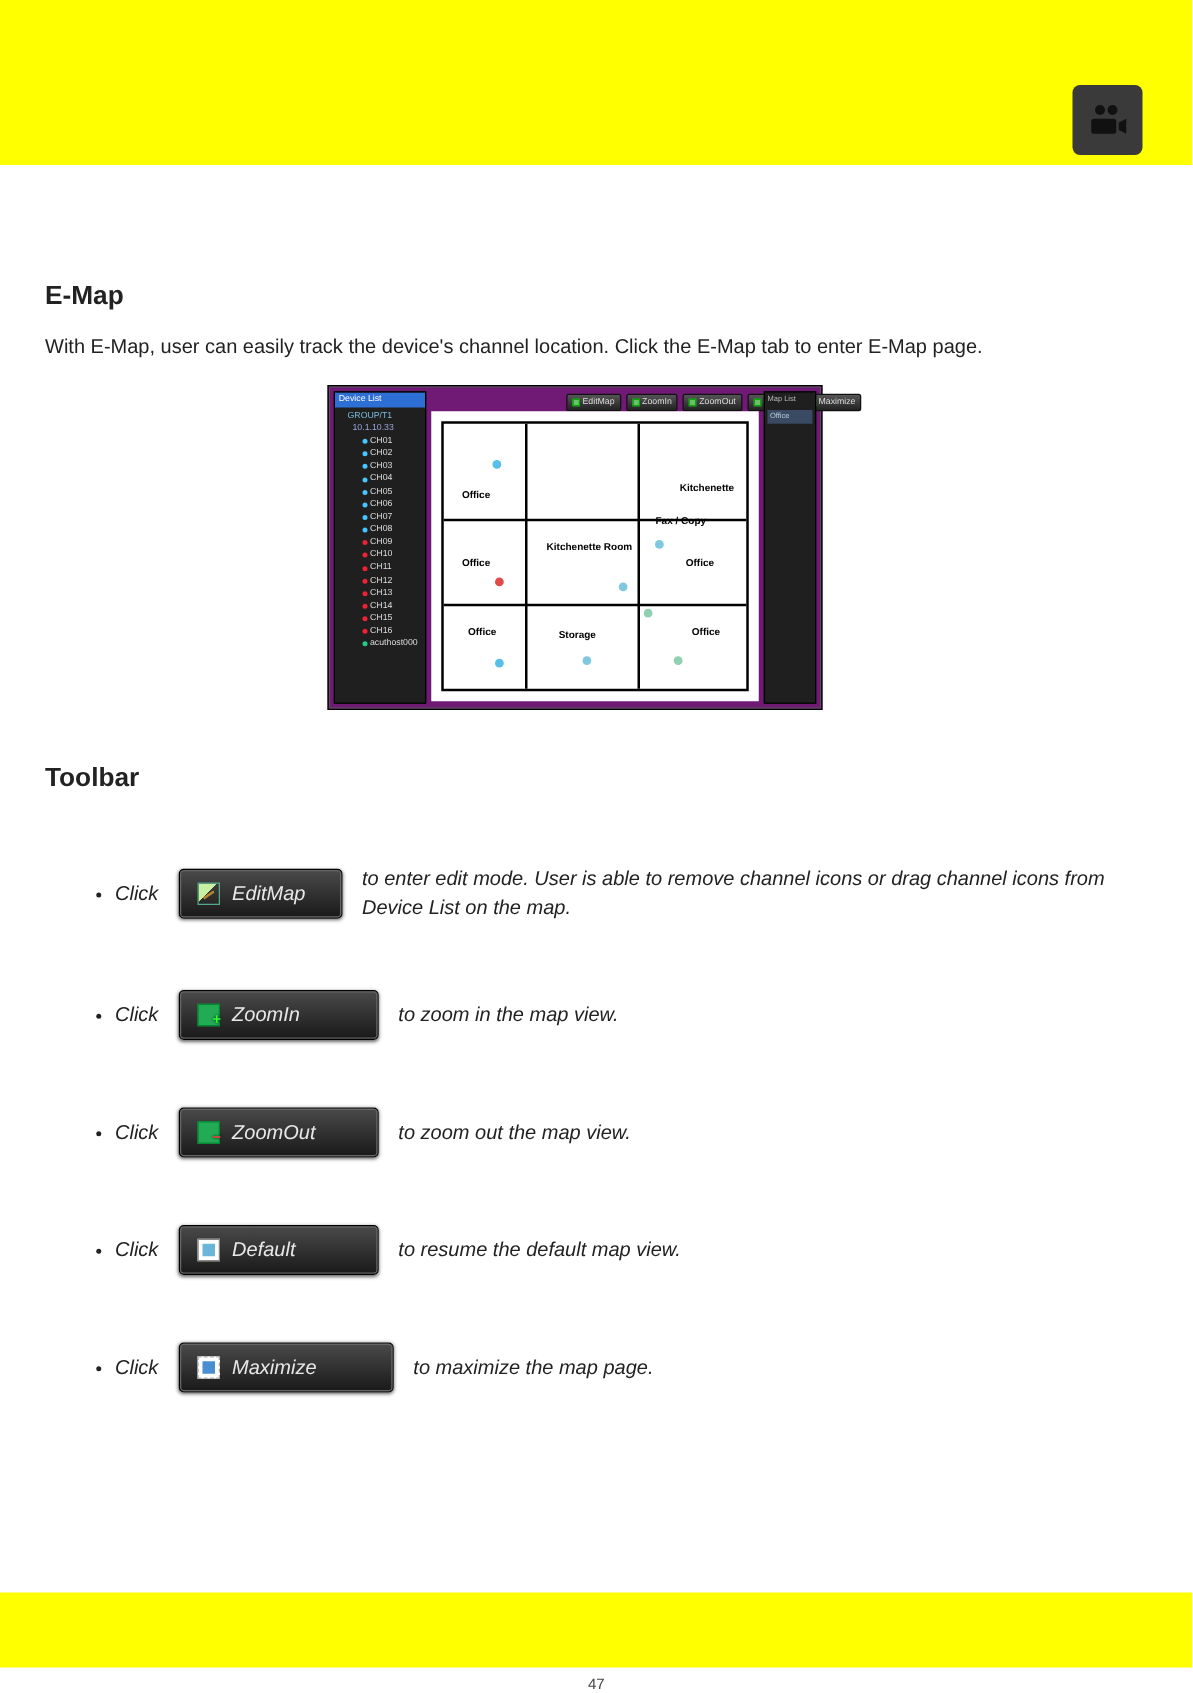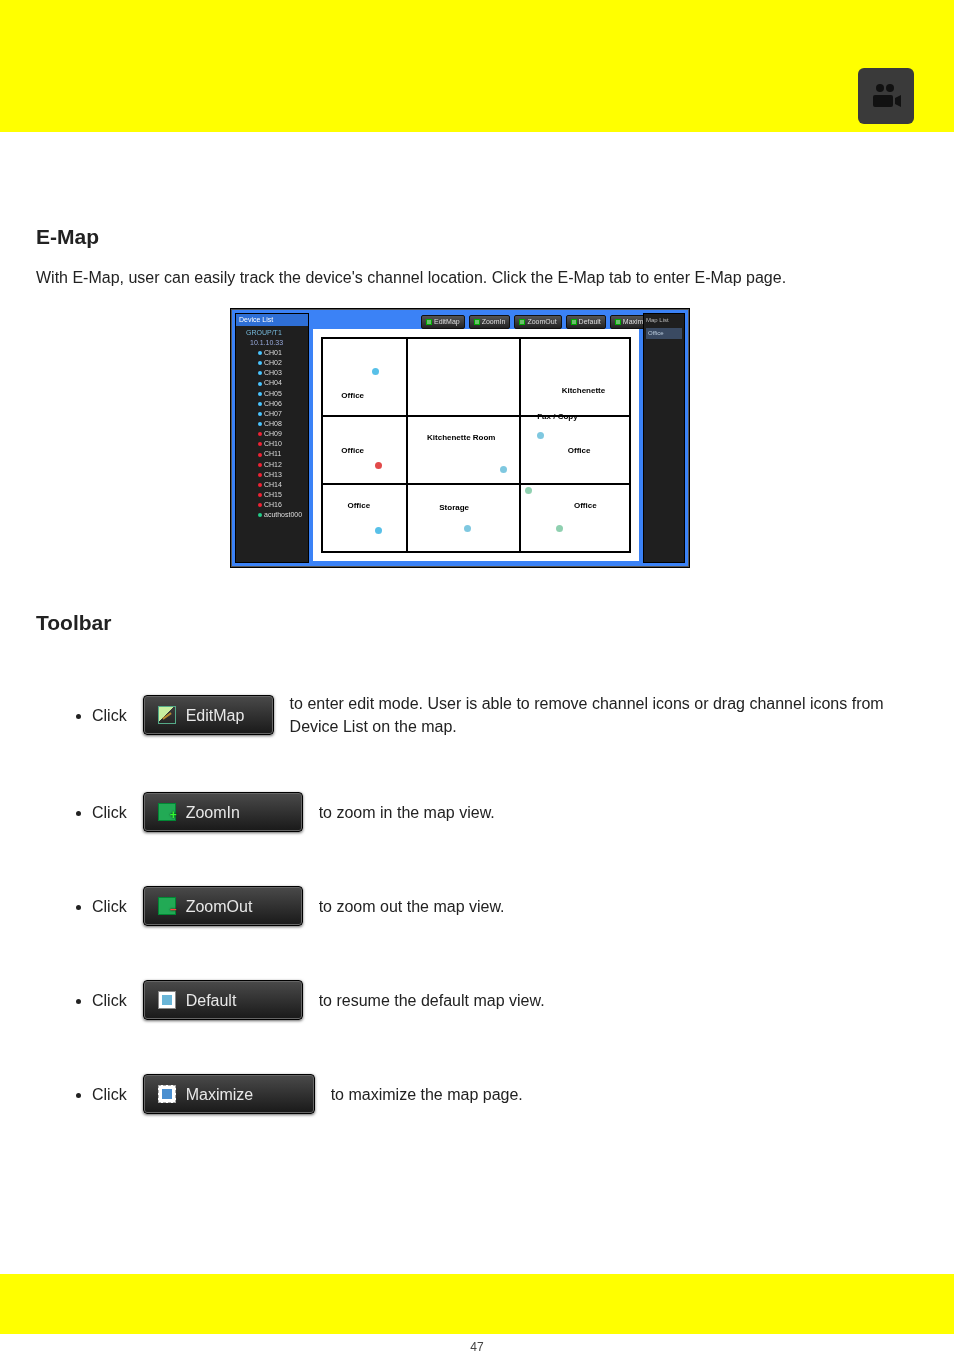--- a/index.html
+++ b/index.html
@@ -16,22 +16,22 @@
   .footer-band { width: 100%; height: 60px; background: #ffff00; margin-top: 160px; }
   .page-num { text-align: center; font-size: 12px; color: #444; margin-top: 6px; }
 
   
   .content { padding: 60px 70px 0 36px; font-size: 16px; color: #222; line-height: 1.45; }
   .h-section { font-size: 21px; font-weight: bold; margin: 30px 0 14px 0; }
   .para { margin: 8px 0 18px 0; }
 
   
   .app-shot {
-    width: 460px; height: 260px; margin: 10px auto 6px auto;
-    background: #3b82f6; border: 1px solid #000; position: relative;
+    width: 396px; height: 260px; margin: 10px auto 6px auto;
+    background: #701a75; border: 1px solid #000; position: relative;
     box-shadow: 0 0 0 1px #555 inset;
     font-size: 8px; color: #ddd;
   }
   .app-toolbar {
     position: absolute; top: 6px; left: 190px; display: flex; gap: 4px;
   }
   .mini-btn {
     background: linear-gradient(#555,#222); border: 1px solid #111;
     padding: 1px 4px; font-size: 7px; color: #ddd; border-radius: 2px;
     display: flex; align-items: center; gap: 2px;
@@ -57,21 +57,21 @@
   .room-label { position:absolute; font-size:8px; color:#000; font-weight:bold; }
   .cam-dot { position:absolute; width:7px; height:7px; border-radius:50%; }
   .app-right {
     position: absolute; top: 4px; right: 4px; width: 42px; bottom: 4px;
     background: #1f1f1f; border: 1px solid #000; padding: 2px;
   }
   .map-item { background:#3a4a62; color:#bcd; font-size:6px; margin:4px 0 0 0; padding:1px 2px; }
 
   
   .btn-list { list-style: disc; margin: 26px 0 0 56px; }
-  .btn-list li { margin: 54px 0; }
+  .btn-list li { margin: 54px 0; font-style: italic; }
   .btn-row { display: flex; align-items: center; gap: 16px; }
   .ui-btn {
     width: 160px; height: 40px; border-radius: 4px;
     background: linear-gradient(#4a4a4a,#191919);
     border: 1px solid #000; box-shadow: 0 0 0 1px #666 inset, 0 1px 3px rgba(0,0,0,0.6);
     display: flex; align-items: center; gap: 10px; padding: 0 14px;
     color: #e8e8e8; font-size: 16px;
   }
   .ui-btn .ico { width: 18px; height: 18px; position: relative; }
   .ico-edit { background: linear-gradient(135deg,#c8f0a0 45%, transparent 46%); border:1px solid #5a8; }

